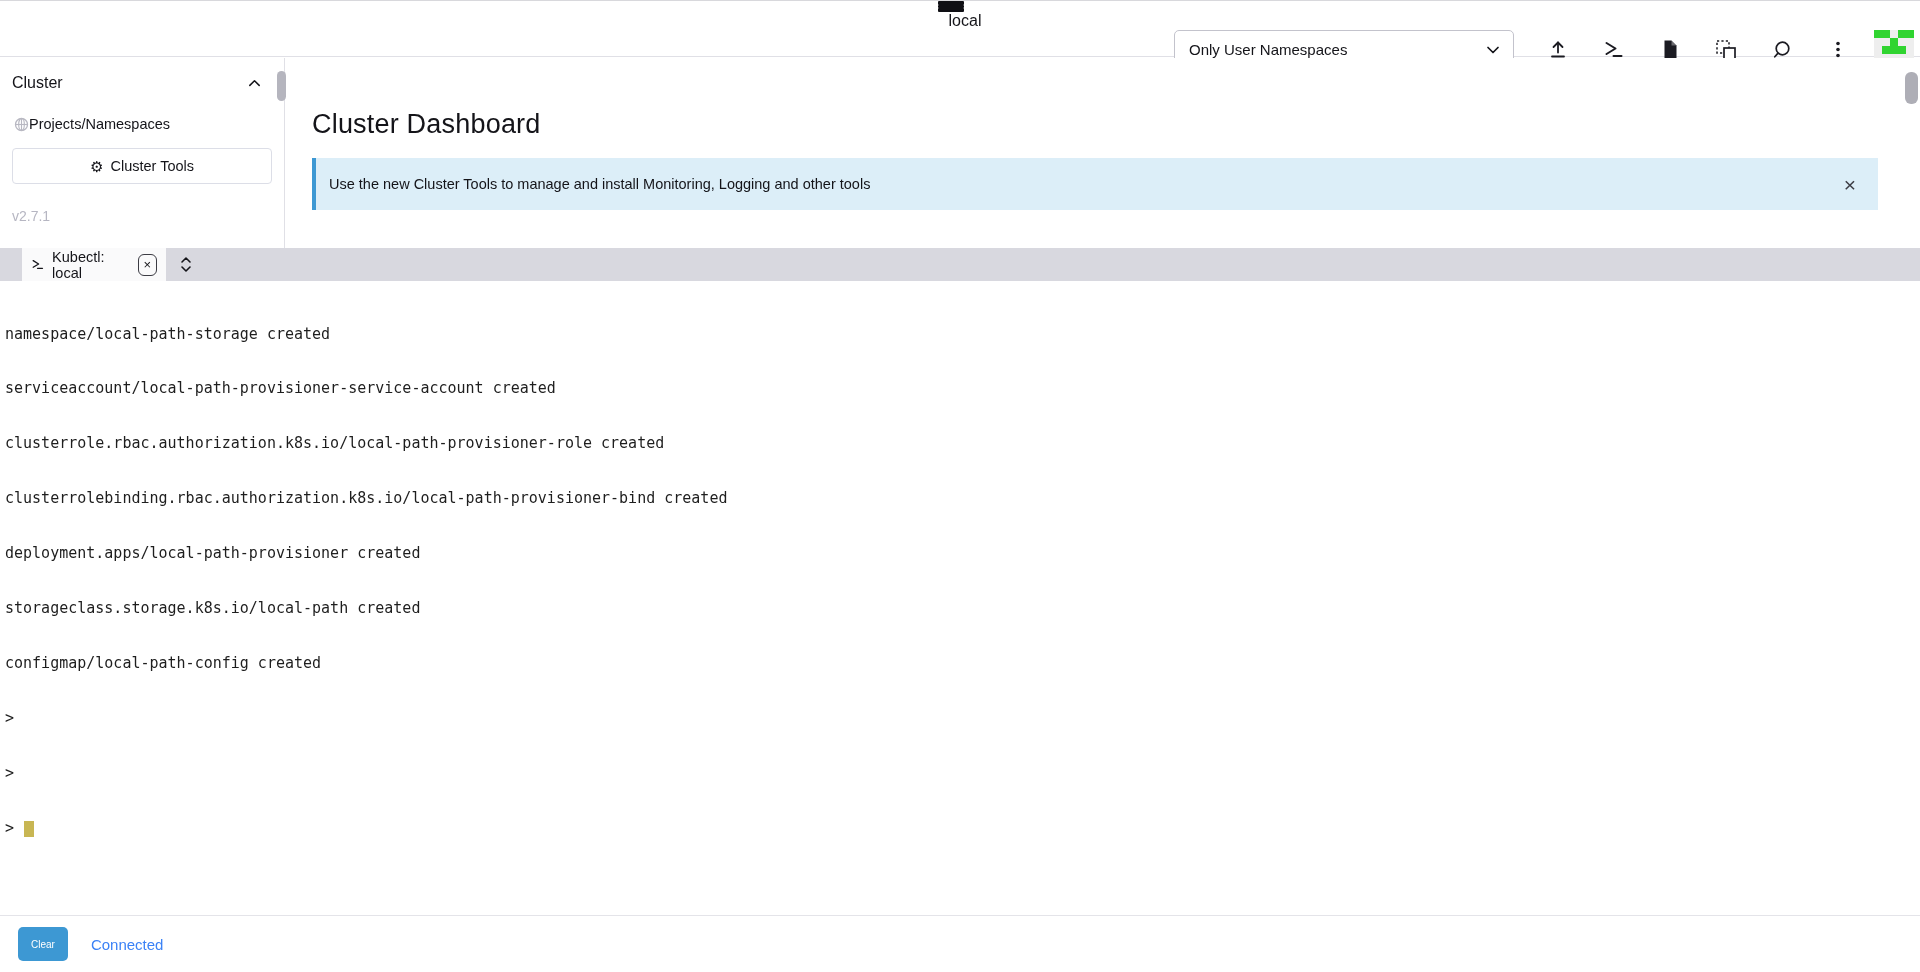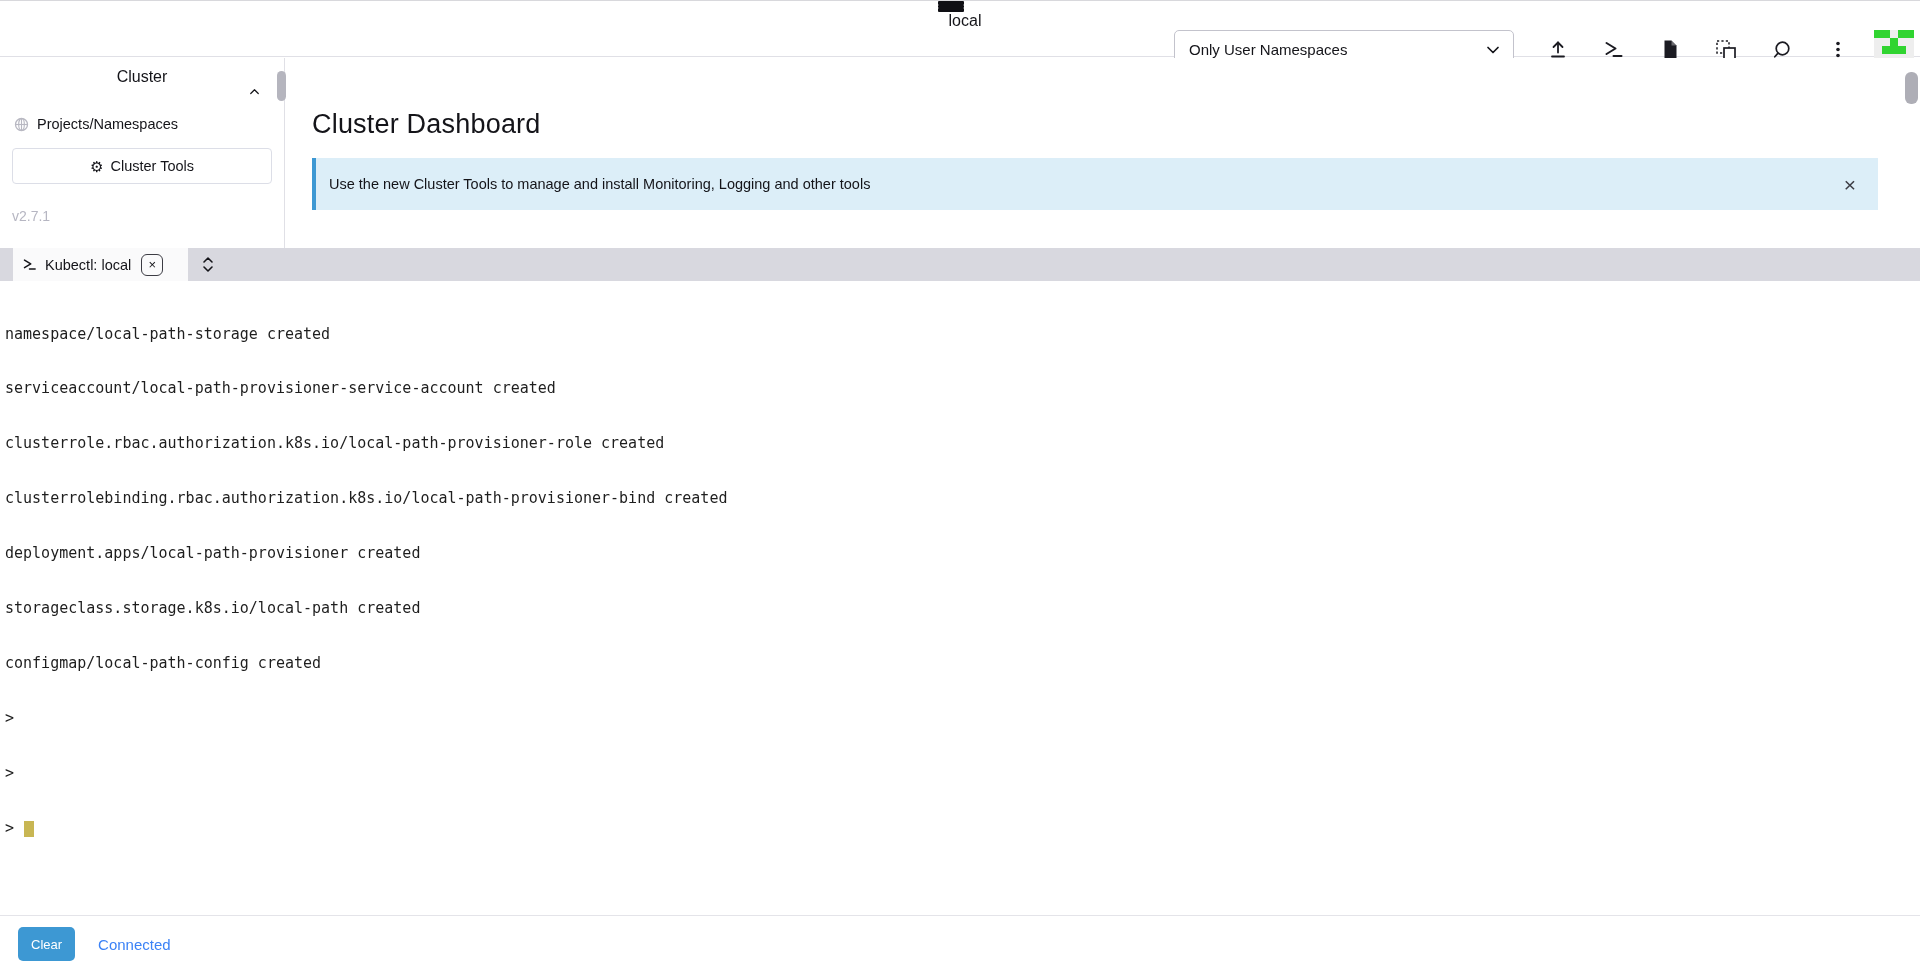--- a/index.html
+++ b/index.html
@@ -21,24 +21,24 @@
     background:#fff; cursor:pointer; margin-right:16px; }
   .ns-select .chev { margin-left:auto; }
   .hicon { width:56px; height:40px; display:flex; align-items:center; justify-content:center;
     cursor:pointer; background:none; border:none; }
   .avatar { width:40px; height:40px; margin-left:8px; display:grid;
     grid-template-columns:repeat(5,1fr); grid-template-rows:repeat(5,1fr); cursor:pointer; }
 
   
   .body-row { position:absolute; top:58px; left:0; right:0; height:190px; display:flex; background:#fff; }
   .sidebar { width:285px; border-right:1px solid #e0e0e6; position:relative; padding:10px 12px 0 12px; }
-  .side-head { display:flex; align-items:center; height:30px; cursor:pointer;flex-direction:column; }
+  .side-head { display:flex; align-items:center; height:30px; cursor:pointer; }
   .side-head .lbl { font-size:16px; }
   .side-head .chev { margin-left:auto; margin-right:10px; }
-  .side-item { display:flex; align-items:center; gap:8px; margin-top:18px; padding-left:2px;
+  .side-item { display:flex; align-items:center; margin-top:18px; padding-left:2px;
     font-size:14.5px; cursor:pointer; }
   .tools-btn { margin-top:16px; width:100%; height:36px; border:1px solid #dcdee7; border-radius:4px;
     background:#fff; display:flex; align-items:center; justify-content:center; gap:7px;
     font-size:14.5px; color:#141419; cursor:pointer; }
   .gear { font-size:15px; line-height:1; }
   .version { margin-top:24px; color:#b6b6c2; font-size:14px; }
   .side-thumb { position:absolute; top:13px; right:-2px; width:9px; height:30px;
     background:#b5b5be; border-radius:5px; }
 
   .main { flex:1; position:relative; padding:48px 42px 0 27px; }
@@ -47,35 +47,35 @@
     display:flex; align-items:center; padding:0 16px 0 13px; font-size:14.5px; }
   .banner-close { margin-left:auto; background:none; border:none; font-size:21px; color:#3c3c44;
     cursor:pointer; line-height:1; padding:2px 6px; }
   .main-thumb { position:fixed; top:72px; right:2px; width:13px; height:32px;
     background:#aeaeb6; border-radius:6px; }
 
   
   .terminal { position:absolute; top:248px; left:0; right:0; bottom:0; display:flex;
     flex-direction:column; background:#fff; }
   .tabbar { height:33px; background:#d8d8df; display:flex; align-items:stretch; flex:none; }
-  .tab { background:#fafafb; margin-left:13px; width:175px; display:flex; align-items:center;
+  .tab { background:#fafafb; margin-left:22px; width:144px; display:flex; align-items:center;
     gap:8px; padding:0 9px; font-size:14.5px; cursor:pointer; }
   .tab-close { width:22px; height:22px; border:1px solid #3c3c44; border-radius:6px; background:none;
     display:flex; align-items:center; justify-content:center; font-size:13px; color:#141419;
     cursor:pointer; margin-left:2px; }
   .unfold-btn { background:none; border:none; margin-left:13px; align-self:center; cursor:pointer;
     display:flex; align-items:center; }
   .term-body { flex:1; background:#fff; padding:7px 0 0 5px; font-family:"DejaVu Sans Mono", monospace;
     font-size:15px; line-height:18.3px; color:#1e1e1e; white-space:pre; overflow:hidden; }
   .cursor { display:inline-block; width:10px; height:16px; background:#c8b653;
     vertical-align:text-bottom; margin-left:1px; }
   .term-footer { flex:none; height:57px; border-top:1px solid #e4e4e9; display:flex;
     align-items:center; gap:23px; padding:0 18px; background:#fff; }
   .clear-btn { background:#3d98d3; color:#fff; border:none; border-radius:5px; height:34px;
-    padding:0 13px; font-size:13px; cursor:pointer; font-family:inherit; }
+    padding:0 13px; font-size:10px; cursor:pointer; font-family:inherit; }
   .conn-status { color:#3b82f6; font-size:15px; }
 
   svg.ic { display:block; }
 </style>
 </head>
 <body>
 
 <div class="header">
   <div class="hamburger">
     <span></span>

